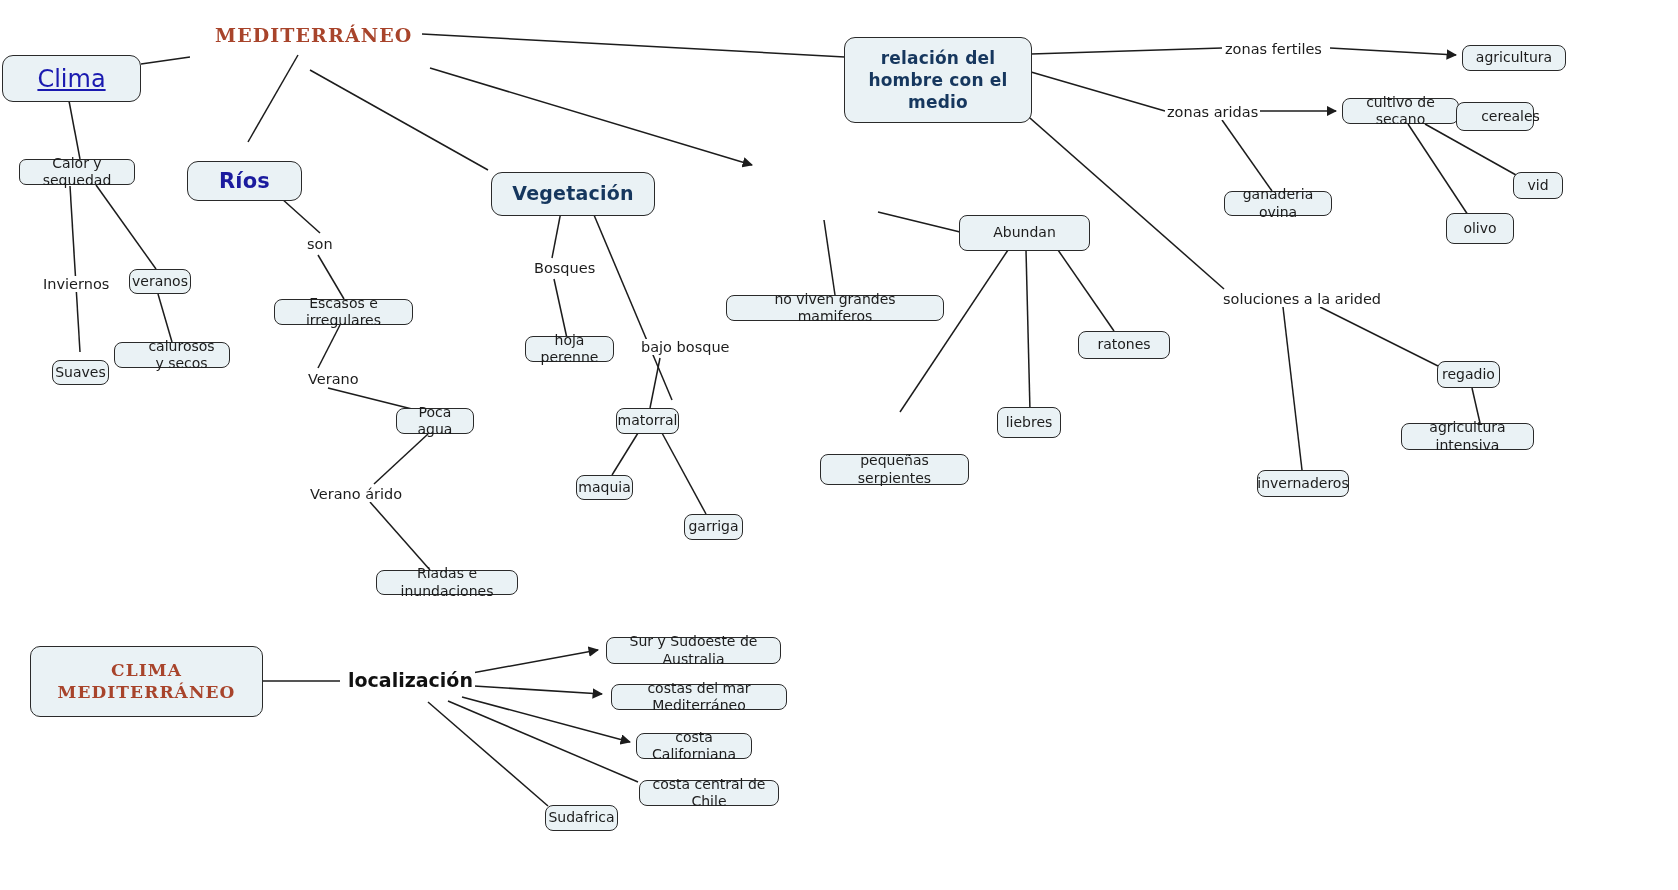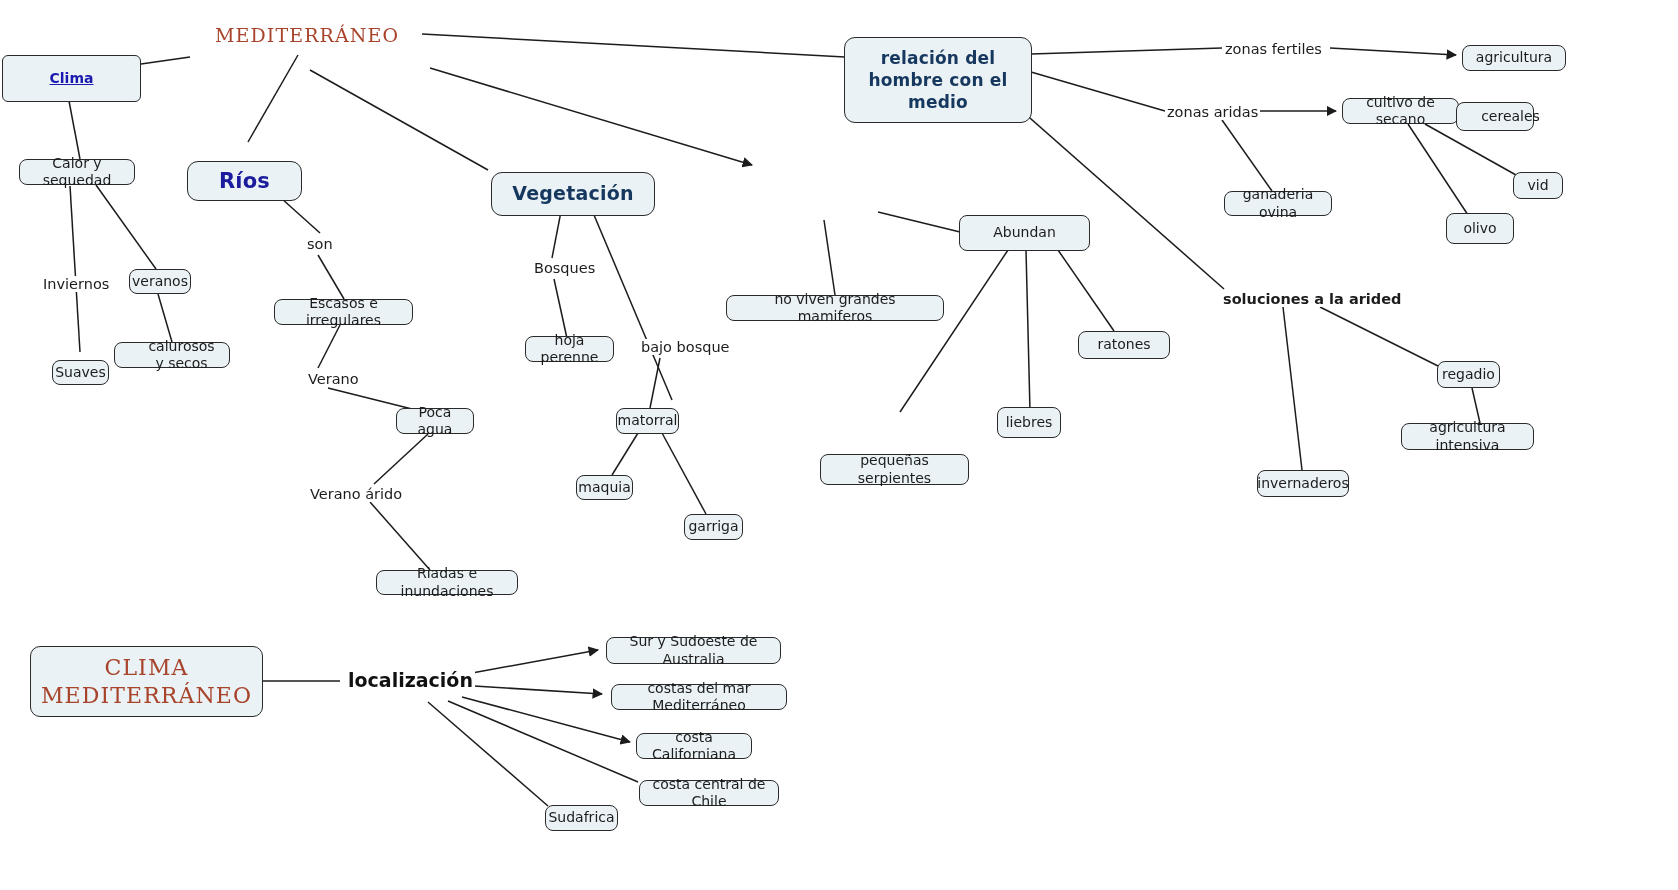--- a/index.html
+++ b/index.html
@@ -54,46 +54,46 @@
     color: #16375e;
     letter-spacing: 0.2px;
     margin-top: 20px;
   }
   .node.concept.two-line {
     font-size: 17px;
     line-height: 1.3;
   }
   
   .node.linknode {
-    font-weight: bold;
-    font-size: 14px;
+    font-weight: normal;
+    font-size: 24px;
     color: #1a1ab0;
     text-decoration: underline;
-    border-radius: 6px;
+    border-radius: 11px;
   }
   .node.rios {
     color: #1b1b9e;
     font-size: 21px;
   }
   
   .fancy-title {
     position: absolute;
     color: #a8442b;
     font-family: "DejaVu Serif", "Liberation Serif", serif;
-    font-weight: normal;
+    font-weight: bold;
     font-size: 19px;
     letter-spacing: 1.1px;
     white-space: nowrap;
     z-index: 6;
   }
   .node.fancy-box {
     font-family: "DejaVu Serif", "Liberation Serif", serif;
     color: #a8442b;
-    font-weight: normal;
-    font-size: 22px;
+    font-weight: bold;
+    font-size: 17px;
     letter-spacing: 1.1px;
     border-radius: 10px;
   }
   
   .label {
     position: absolute;
     color: #1c1c1c;
     font-size: 14.5px;
     white-space: nowrap;
     z-index: 6;
@@ -173,21 +173,21 @@
       <path d="M 462 697 L 630 742" marker-end="url(#arrow)"></path>
       <path d="M 448 701 L 638 782"></path>
       <path d="M 428 702 L 548 806"></path>
     </g>
   </svg>
 
   <div class="fancy-title" style="left:215px; top:24px;">MEDITERRÁNEO</div>
 
   <div class="node linknode" style="left:2px; top:55px; width:139px; height:47px;">Clima</div>
 
-  <div class="node small" style="left:19px; top:159px; width:116px; height:26px;">Calor y sequedad</div>
+  <div class="node small" style="left:19px; top:159px; width:116px; height:26px;border-radius:7px;">Calor y sequedad</div>
 
   <div class="label" style="left:41px; top:276px;">Inviernos</div>
 
   <div class="node small" style="left:129px; top:269px; width:62px; height:25px;">veranos</div>
 
   <div class="node small" style="left:52px; top:352px; width:57px; height:25px;margin-top:8px;">Suaves</div>
 
   <div class="node small" style="left:114px; top:342px; width:116px; height:26px;padding-left:28px;">calurosos y secos</div>
 
   <div class="node concept rios" style="left:187px; top:141px; width:115px; height:40px;">Ríos</div>
@@ -240,21 +240,21 @@
   <div class="node small" style="left:1342px; top:98px; width:117px; height:26px;">cultivo de secano</div>
 
   <div class="node small" style="left:1456px; top:102px; width:78px; height:29px;padding-left:40px;">cereales</div>
 
   <div class="node small" style="left:1513px; top:172px; width:50px; height:27px;">vid</div>
 
   <div class="node small" style="left:1446px; top:213px; width:68px; height:31px;">olivo</div>
 
   <div class="node small" style="left:1224px; top:191px; width:108px; height:25px;">ganaderia ovina</div>
 
-  <div class="label" style="left:1221px; top:291px;font-weight:bold;">soluciones a la arided</div>
+  <div class="label" style="left:1221px; top:291px;">soluciones a la arided</div>
 
   <div class="node small" style="left:1437px; top:361px; width:63px; height:27px;">regadio</div>
 
   <div class="node small" style="left:1401px; top:423px; width:133px; height:27px;">agricultura intensiva</div>
 
   <div class="node small" style="left:1257px; top:470px; width:92px; height:27px;">invernaderos</div>
 
   <div class="node fancy-box" style="left:30px; top:646px; width:233px; height:71px;">CLIMA MEDITERRÁNEO</div>
 
   <div class="label bold-big" style="left:346px; top:669px;">localización</div>

